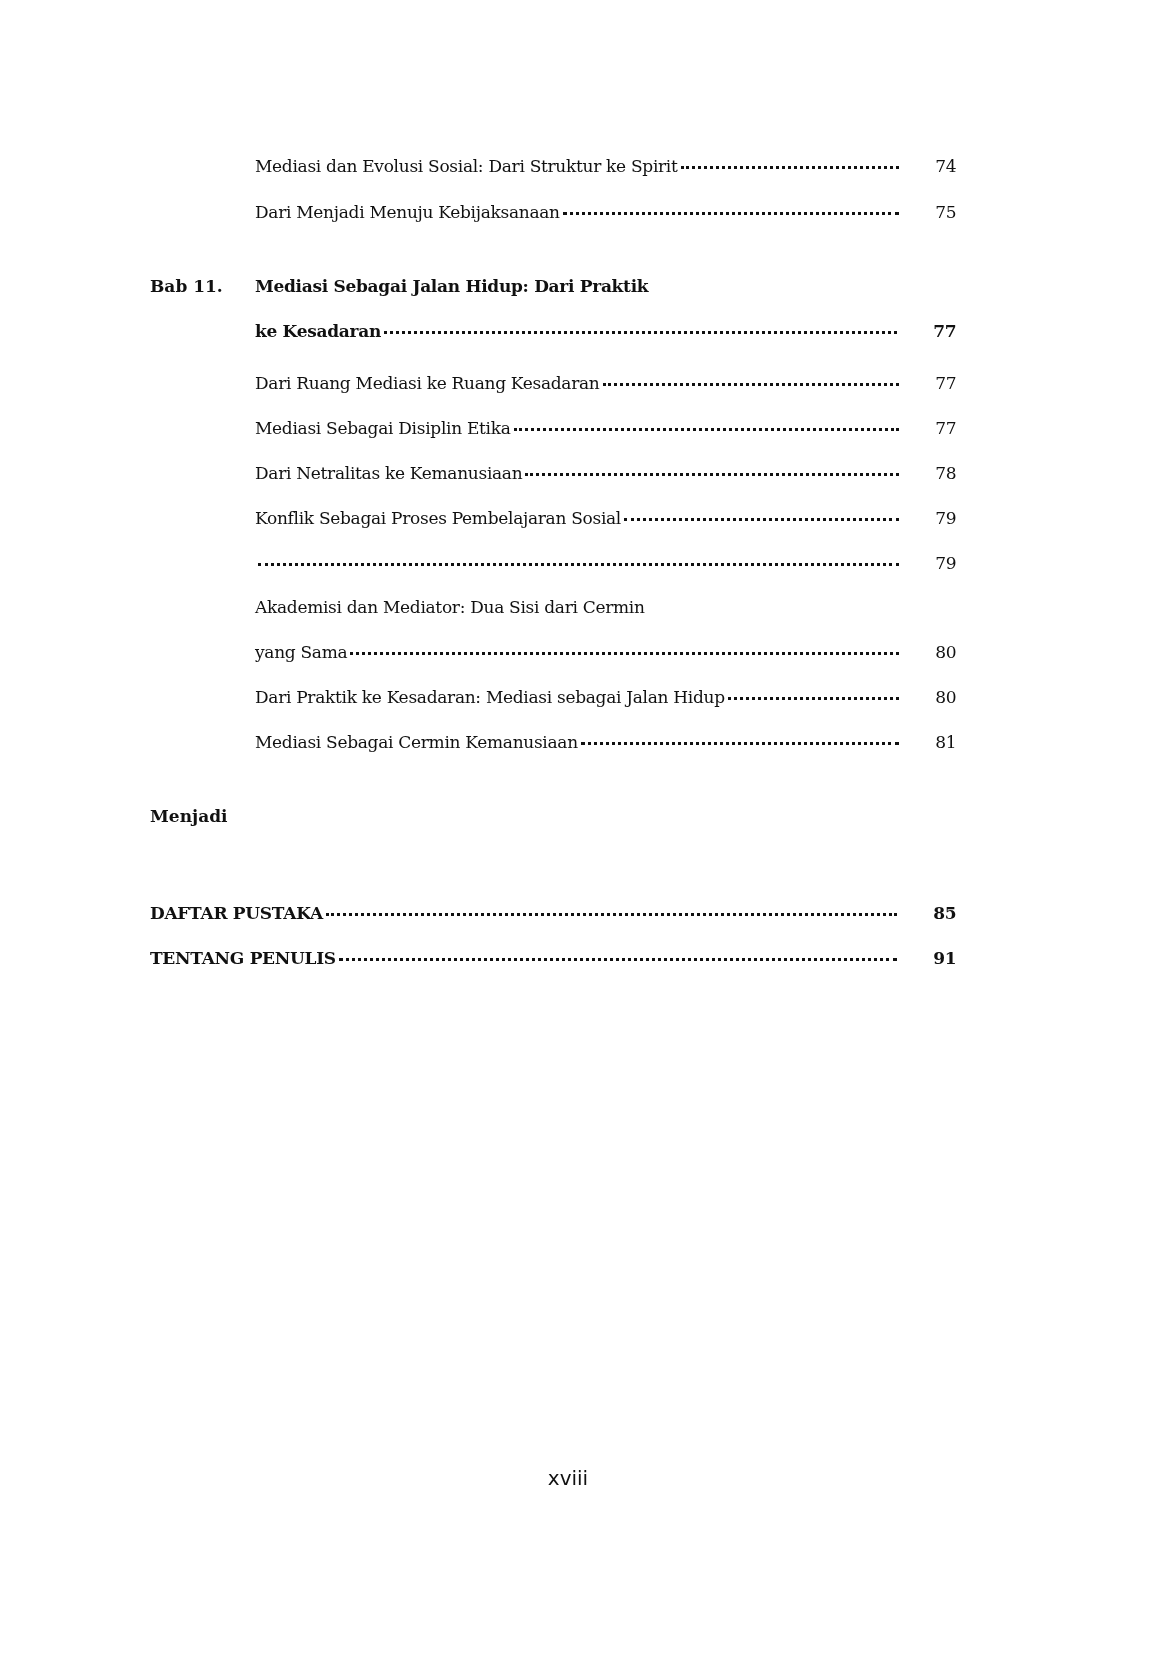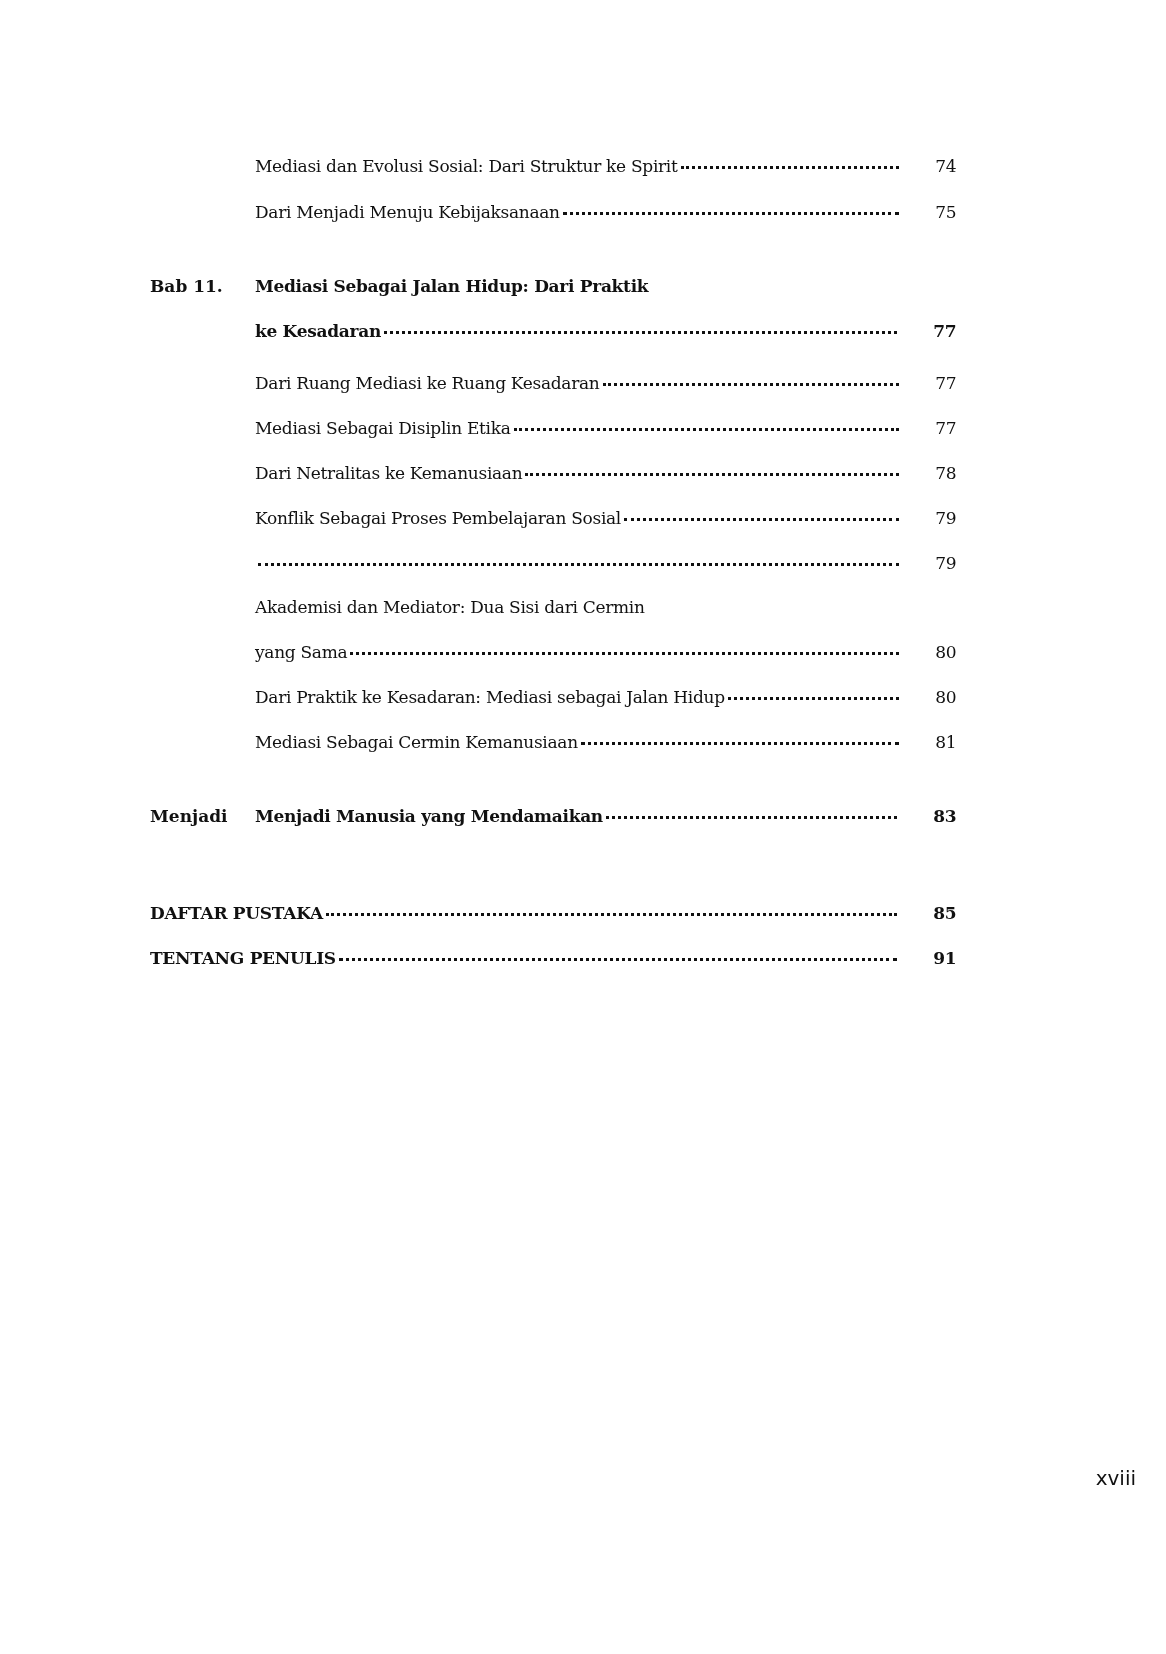--- a/index.html
+++ b/index.html
@@ -21,21 +21,21 @@
     .entry .title { flex: 0 0 auto; letter-spacing: -0.3px; }
     .entry .leader {
       flex: 1 1 auto; margin: 0 3px; overflow: hidden;
       border-bottom: 3px dotted #111; height: 0; align-self: baseline;
       position: relative; top: -3px;
     }
     .entry .page { flex: 0 0 auto; letter-spacing: -0.5px; margin-left: 33px; }
     .bold { font-weight: bold; }
     .full { left: 0 !important; }
     .footer {
-      position: absolute; top: 1466px; left: 0; width: 1136px; text-align: right;
+      position: absolute; top: 1466px; left: 0; width: 1136px; text-align: center;
       font-size: 20px; font-family: "DejaVu Sans", "Liberation Sans", sans-serif;
     }
   </style>
 </head>
 <body>
 
 <div class="toc">
 
   <div class="row" style="top:146px">
     <div class="entry">
@@ -122,25 +122,20 @@
   <div class="row" style="top:722px">
     <div class="entry">
       <span class="title">Mediasi Sebagai Cermin Kemanusiaan</span>
       <span class="leader"></span>
       <span class="page">81</span>
     </div>
   </div>
 
   <div class="row" style="top:796px">
     <span class="label">Menjadi</span>
-    <div class="entry bold">
-      <span class="title">Menjadi Manusia yang Mendamaikan</span>
-      <span class="leader"></span>
-      <span class="page">83</span>
-    </div>
   </div>
 
   <div class="row" style="top:893px">
     <div class="entry bold full">
       <span class="title">DAFTAR PUSTAKA</span>
       <span class="leader"></span>
       <span class="page">85</span>
     </div>
   </div>
   <div class="row" style="top:938px">

